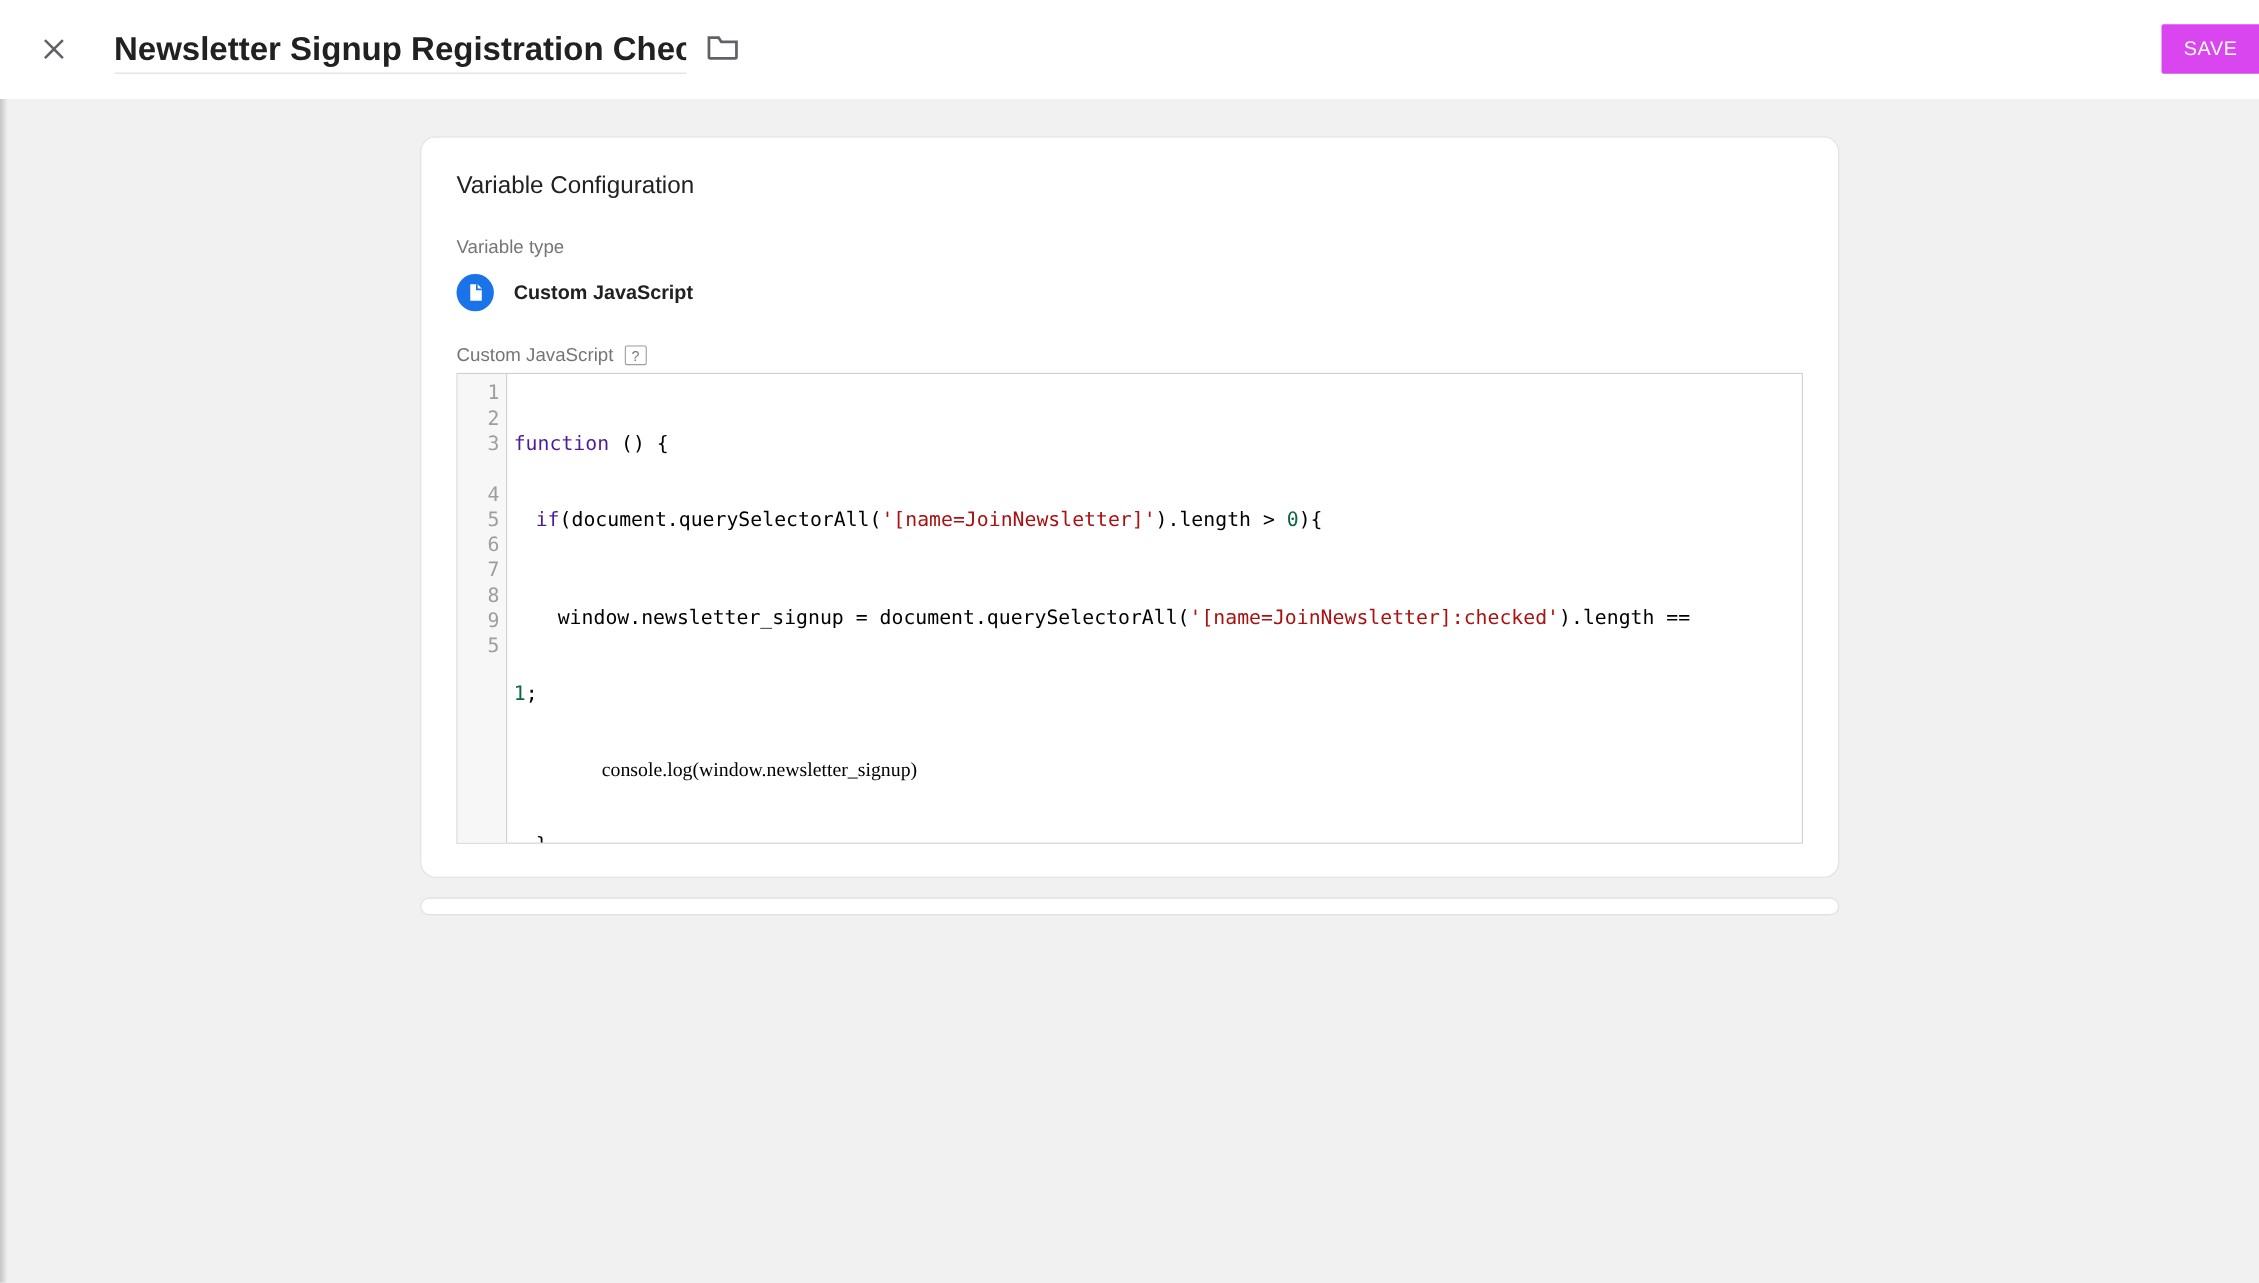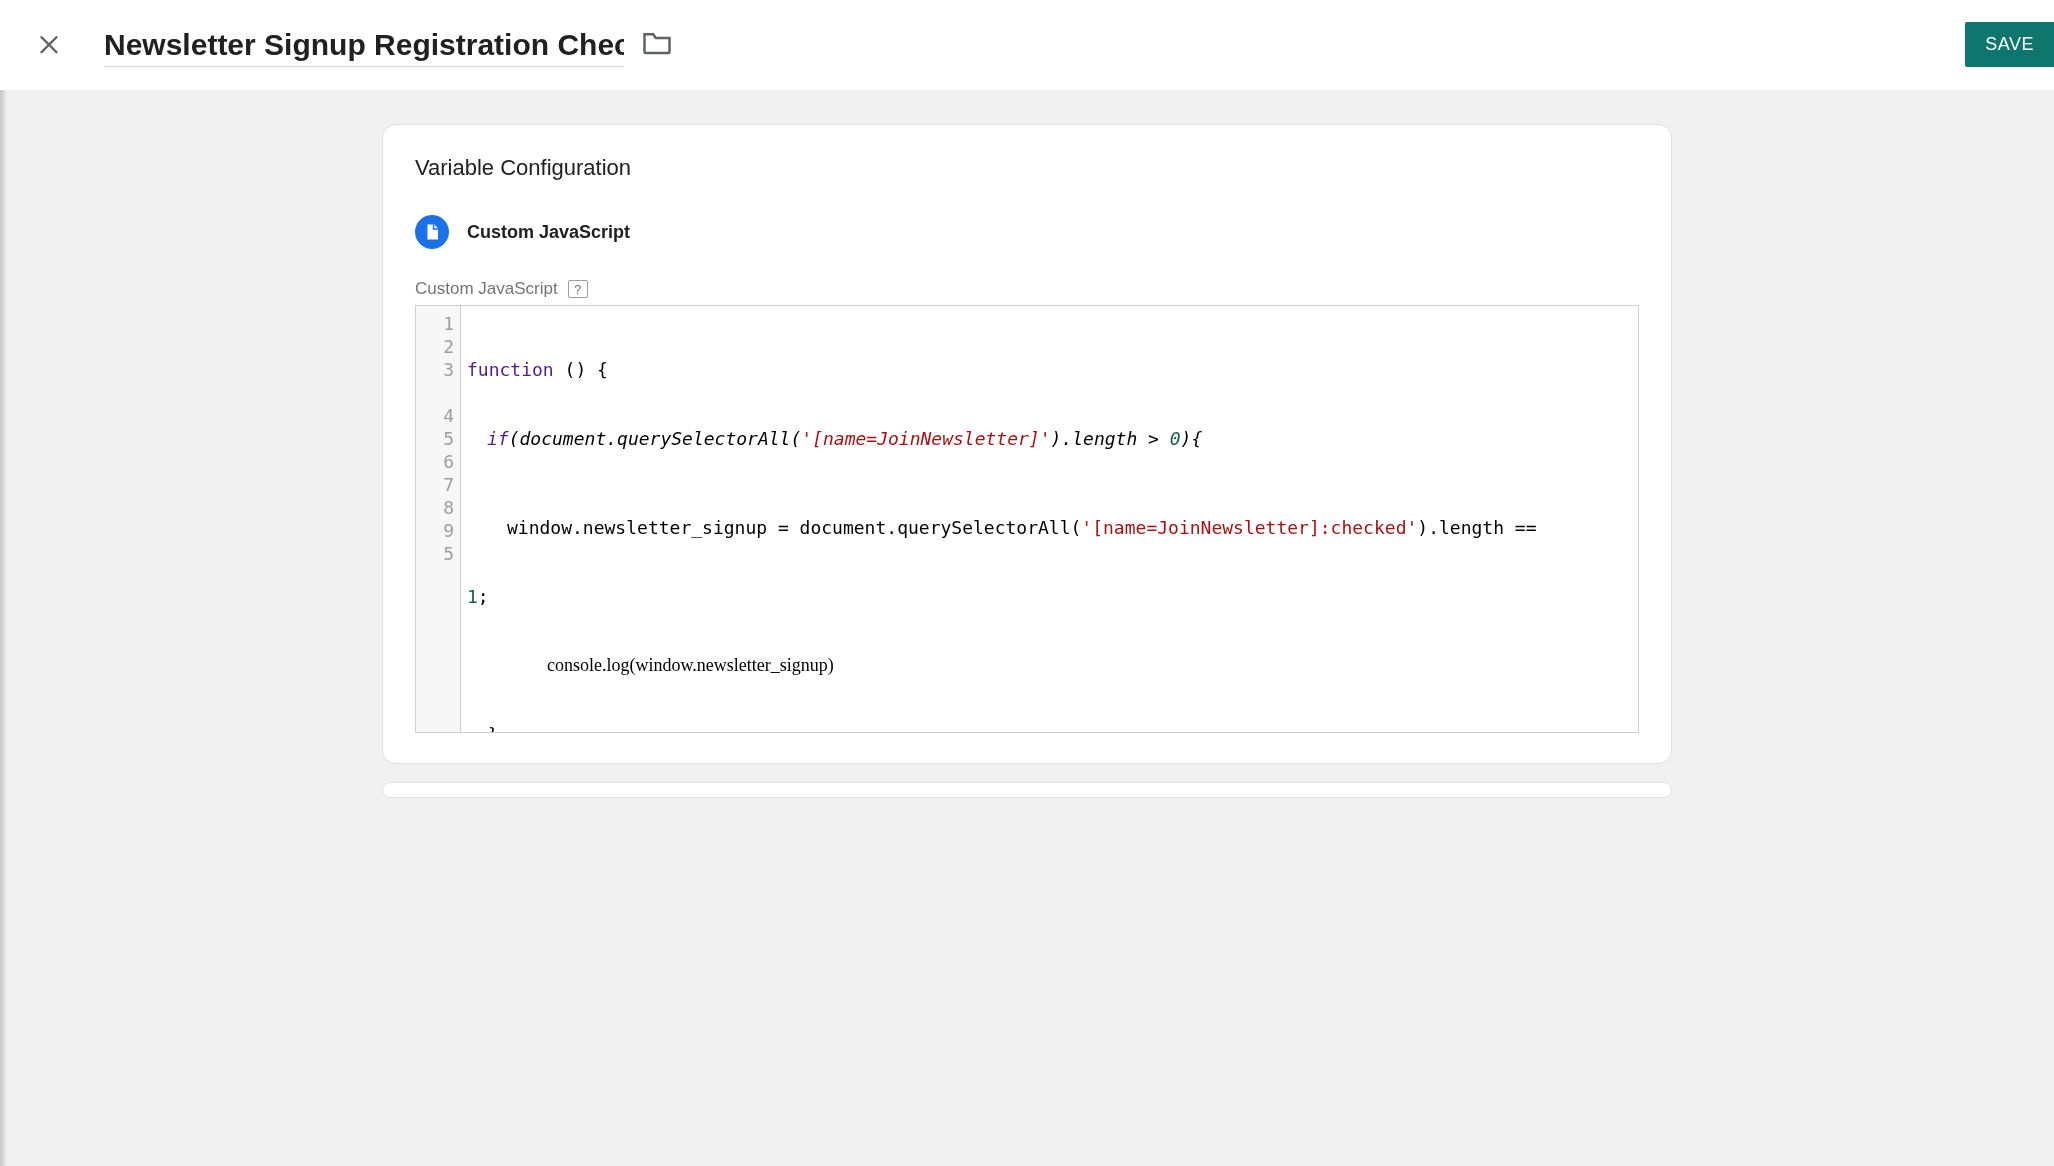--- a/index.html
+++ b/index.html
@@ -58,21 +58,21 @@
     justify-content: center;
     margin-left: 18px;
     color: #5f6368;
     cursor: pointer;
   }
   .folder-btn svg { width: 30px; height: 26px; }
   .save-btn {
     position: absolute;
     right: 0;
     top: 22px;
-    background: #0f766e;
+    background: #d946ef;
     color: #fff;
     font-size: 18px;
     font-weight: 500;
     letter-spacing: 0.5px;
     padding: 12px 20px;
     border: none;
     cursor: pointer;
     border-top-left-radius: 2px;
     border-bottom-left-radius: 2px;
   }
@@ -173,21 +173,21 @@
     padding: 6px 6px;
     flex: 1;
     overflow: hidden;
     white-space: pre;
   }
   .code-line { display: block; height: 23px; }
   .tok-kw { color: #4c1d95; }
   .tok-num { color: #116644; }
   .tok-str { color: #aa1111; }
   .tok-punc { color: #000; }
-  .indent1 { padding-left: 20px; font-style: italic; }
+  .indent1 { padding-left: 20px; }
   .indent2 { padding-left: 40px; margin-top: 20px; }
   .indent4 { padding-left: 80px; font-family: Liberation Serif, serif; }
 </style>
 </head>
 <body>
 
 <div class="left-edge"></div>
 
 <div class="top-bar">
   <div class="close-btn">
@@ -209,20 +209,21 @@
     </span>
   </div>
 
   <button class="save-btn">SAVE</button>
 </div>
 
 <div class="content-area">
   <div class="card">
     <div class="card-title">Variable Configuration</div>
 
+    <div class="sub-label">Variable type</div>
 
     <div class="type-row">
       <span class="type-icon">
         <svg viewBox="0 0 24 24">
             <path d="M6 2h9l5 5v15H6z" fill="#fff"></path>
             <path d="M14 2v6h6" fill="none" stroke="#1a73e8" stroke-width="2"></path>
           </svg>
       </span>
       <span class="type-name">Custom JavaScript</span>
     </div>

